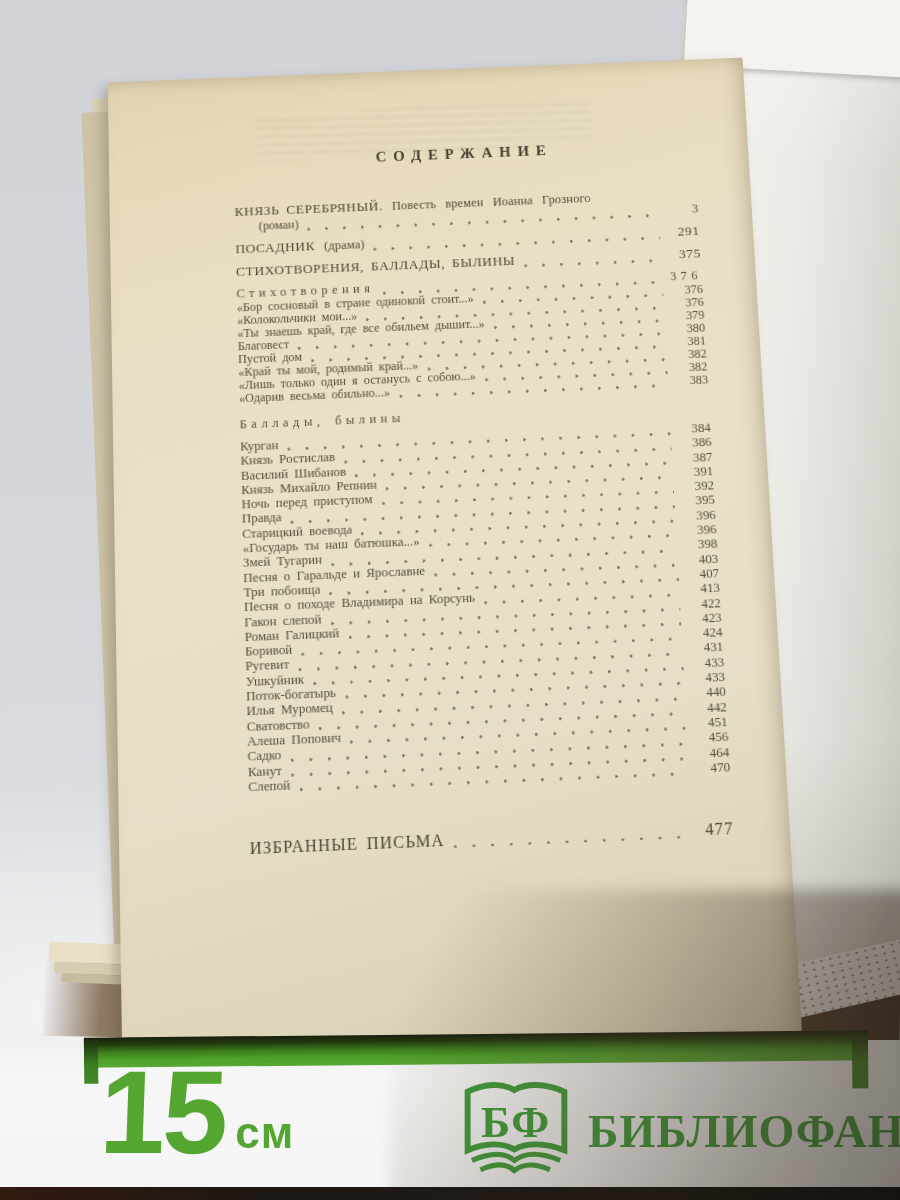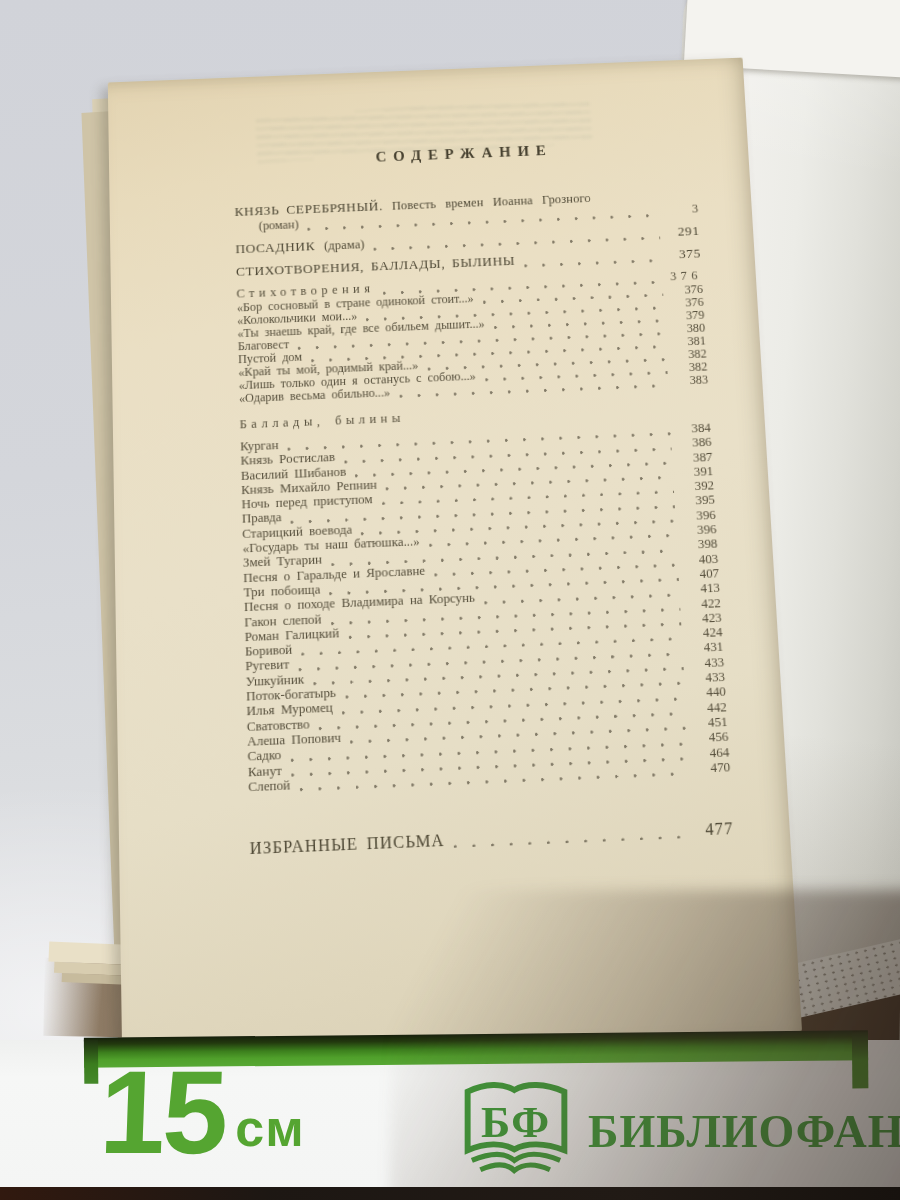--- a/index.html
+++ b/index.html
@@ -63,21 +63,21 @@
   
   .ruler{position:absolute;left:0;top:1040px;width:900px;height:150px;z-index:6;
     background:linear-gradient(180deg,#eff0ef 0%,#f6f7f6 25%,#f4f5f4 100%);}
   .ruler-bar{position:absolute;left:84px;top:1034px;width:784px;height:30px;z-index:7;transform:rotate(-.55deg);
     background:linear-gradient(180deg,#161f0c 0%,#22390e 22%,#3c7f1d 50%,#50a02b 74%,#57a834 100%);}
   .tick-l{position:absolute;left:0;top:2px;width:14px;height:44px;background:linear-gradient(180deg,#1d2b10,#3b7c1e 55%,#45892a);}
   .tick-r{position:absolute;right:0;top:2px;width:16px;height:56px;background:linear-gradient(180deg,#1d2b10,#3f8422 50%,#45892a);}
   .ruler-label{position:absolute;left:100px;top:1056px;z-index:8;display:flex;align-items:flex-end;
     font-family:"Liberation Sans",sans-serif;font-weight:bold;color:var(--accent,#55a531);}
   .ruler-label .n{font-size:118px;line-height:.95;letter-spacing:-3px;transform:skewX(-2deg);}
-  .ruler-label .u{font-size:52px;margin-left:10px;margin-bottom:10px;letter-spacing:1px;}
+  .ruler-label .u{font-size:44px;margin-left:10px;margin-bottom:10px;letter-spacing:1px;}
   
   .watermark{position:absolute;left:460px;top:1074px;z-index:8;display:flex;align-items:center;gap:16px;}
   .wm-name{font-family:"Liberation Serif",serif;font-weight:bold;font-size:46px;letter-spacing:1px;color:var(--logo,#3f9c39);}
   
   .shadow-br{position:absolute;right:-30px;bottom:-30px;width:540px;height:340px;z-index:9;pointer-events:none;
     background:linear-gradient(118deg,rgba(80,64,50,0) 10%,rgba(80,64,50,.28) 42%,rgba(58,45,35,.5) 72%,rgba(44,34,26,.62) 96%);
     filter:blur(7px);}
   .bottom-strip{position:absolute;left:0;top:1187px;width:900px;height:13px;z-index:10;
     background:linear-gradient(90deg,#31190f 0%,#1d1713 30%,#211a15 70%,#17120e 100%);}
 </style>

